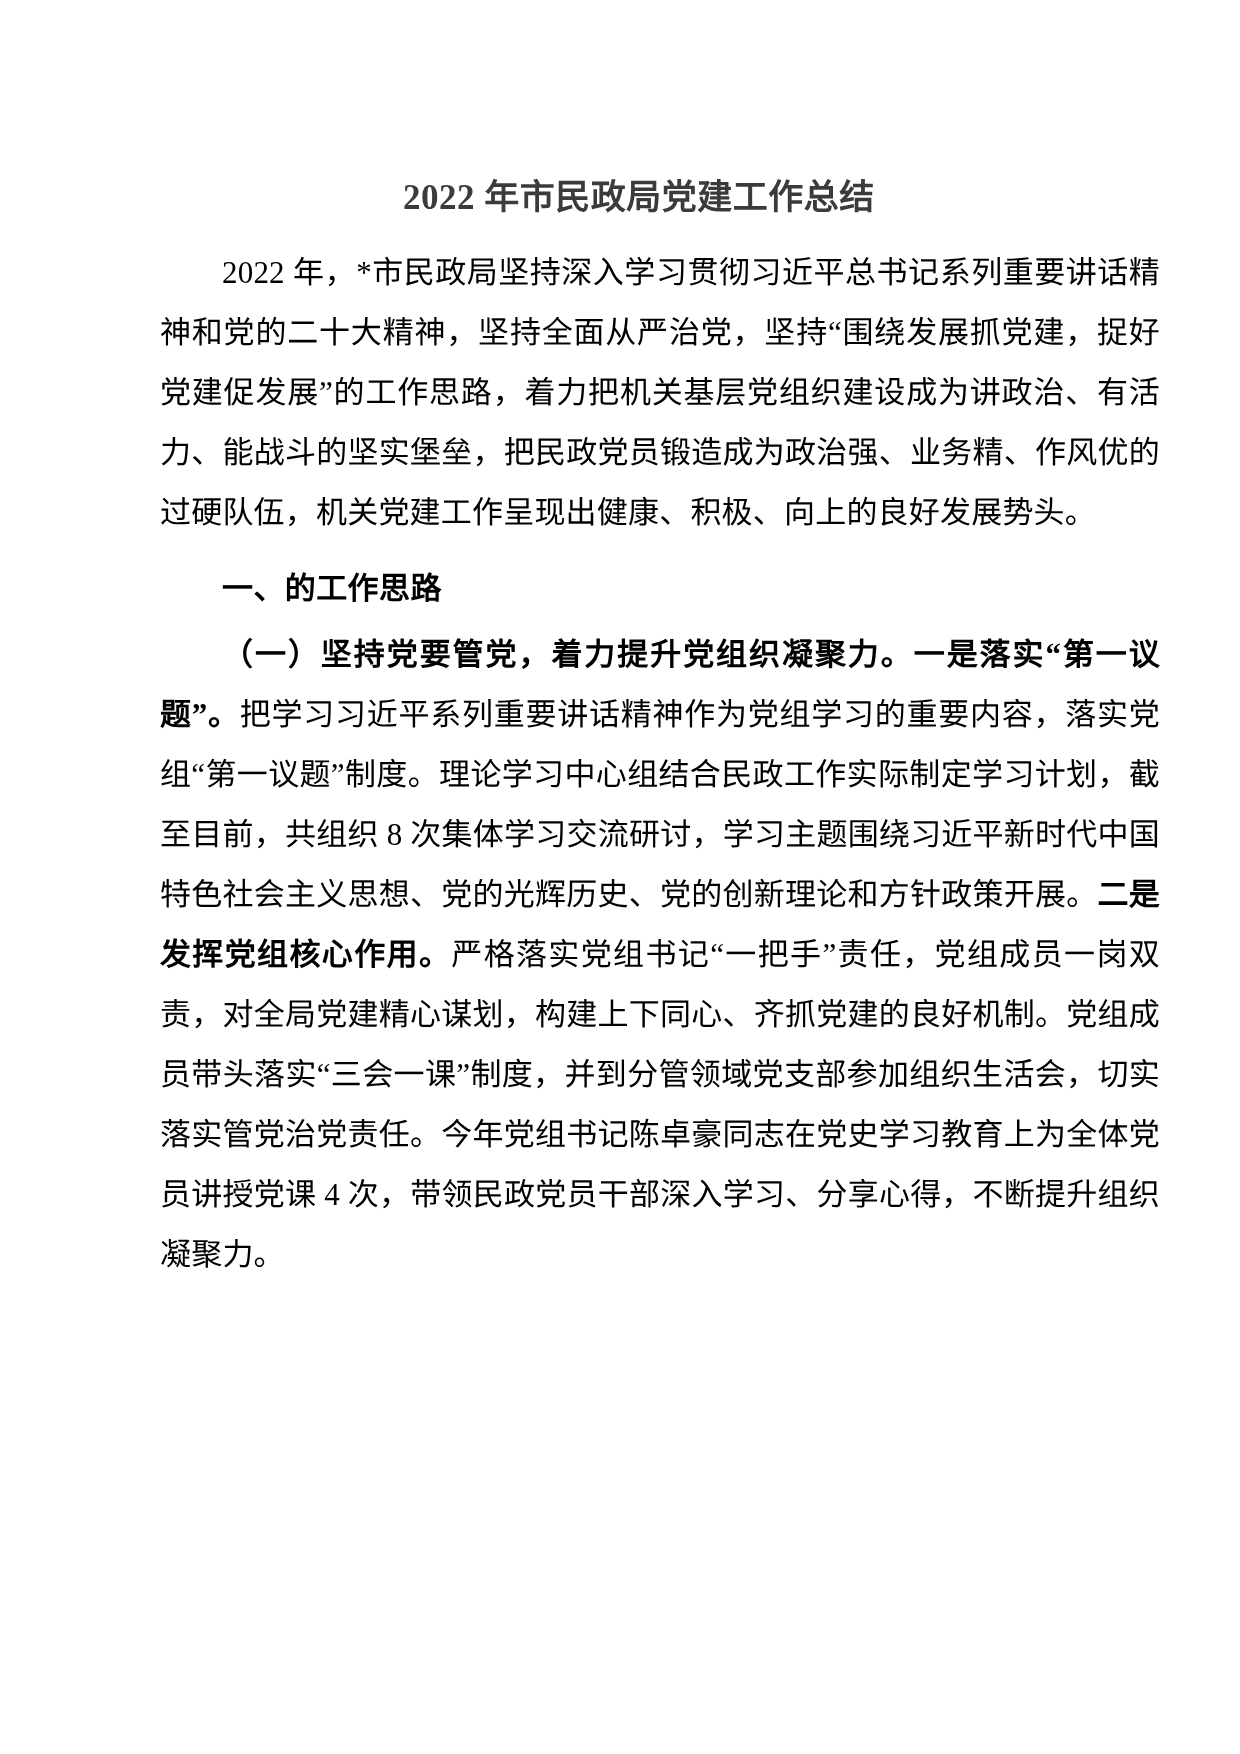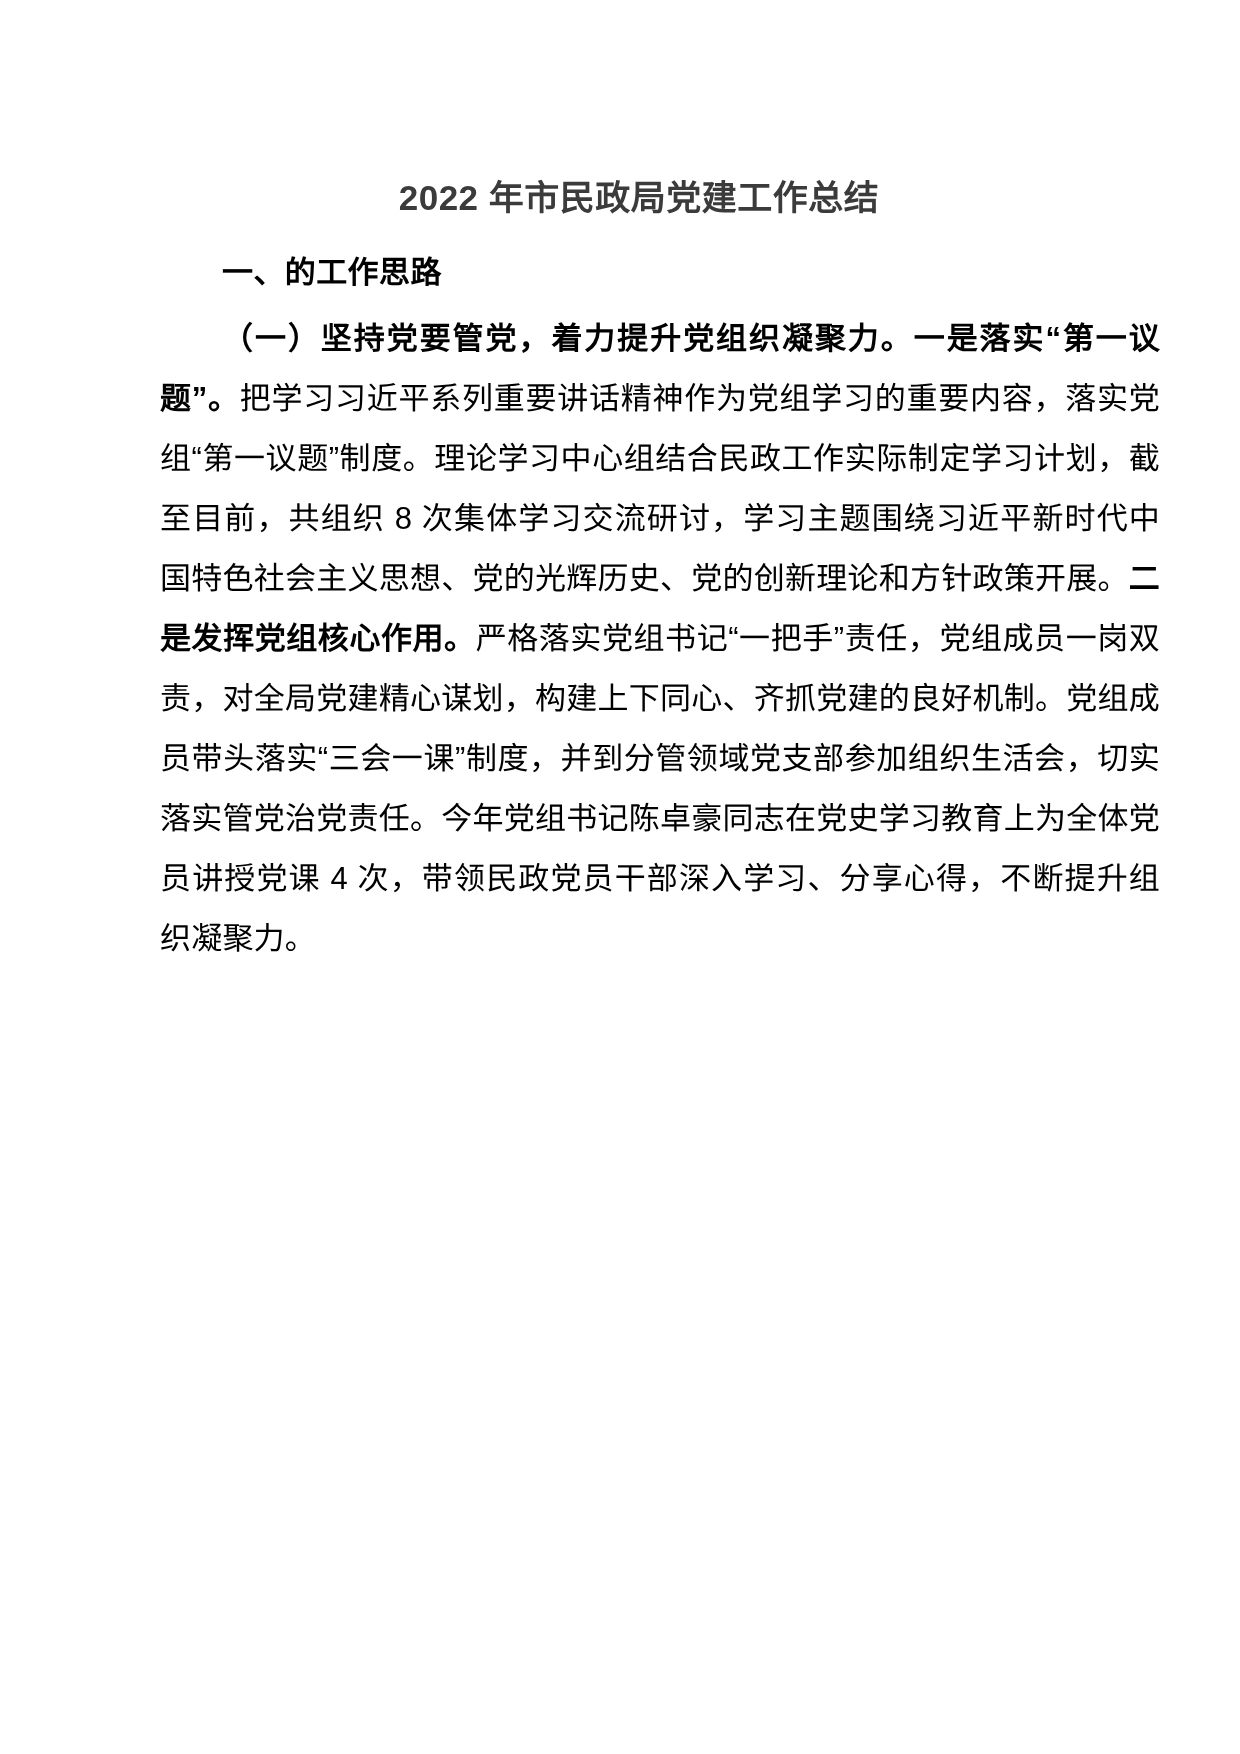--- a/index.html
+++ b/index.html
@@ -9,21 +9,21 @@
     background: #ffffff;
   }
 
   .page {
     position: relative;
     width: 1240px;
     height: 1754px;
     background: #ffffff;
     box-sizing: border-box;
     padding: 172px 80px 120px 160px;
-    font-family: Liberation Sans, sans-serif;
+    font-family: Liberation Serif, serif;
     overflow: hidden;
   }
 
   .doc-title {
     font-size: 35px;
     font-weight: bold;
     text-align: center;
     color: #3b3b3b;
     letter-spacing: 0.5px;
     margin: 0 0 18px 0;
@@ -64,18 +64,19 @@
     pointer-events: none;
   }
 </style>
 </head>
 <body>
 
 <div class="page">
 
   <h1 class="doc-title">2022 年市民政局党建工作总结</h1>
 
+  <p class="body-para">2022 年，*市民政局坚持深入学习贯彻习近平总书记系列重要讲话精神和党的二十大精神，坚持全面从严治党，坚持“围绕发展抓党建，捉好党建促发展”的工作思路，着力把机关基层党组织建设成为讲政治、有活力、能战斗的坚实堡垒，把民政党员锻造成为政治强、业务精、作风优的过硬队伍，机关党建工作呈现出健康、积极、向上的良好发展势头。</p>
 
   <h2 class="section-heading">一、的工作思路</h2>
 
   <p class="body-para"><b class="strong">（一）坚持党要管党，着力提升党组织凝聚力。一是落实“第一议题”。</b><span>把学习习近平系列重要讲话精神作为党组学习的重要内容，落实党组“第一议题”制度。理论学习中心组结合民政工作实际制定学习计划，截至目前，共组织 8 次集体学习交流研讨，学习主题围绕习近平新时代中国特色社会主义思想、党的光辉历史、党的创新理论和方针政策开展。</span><b class="strong">二是发挥党组核心作用。</b><span>严格落实党组书记“一把手”责任，党组成员一岗双责，对全局党建精心谋划，构建上下同心、齐抓党建的良好机制。党组成员带头落实“三会一课”制度，并到分管领域党支部参加组织生活会，切实落实管党治党责任。今年党组书记陈卓豪同志在党史学习教育上为全体党员讲授党课 4 次，带领民政党员干部深入学习、分享心得，不断提升组织凝聚力。</span></p>
 
 </div>
 
 </body></html>

